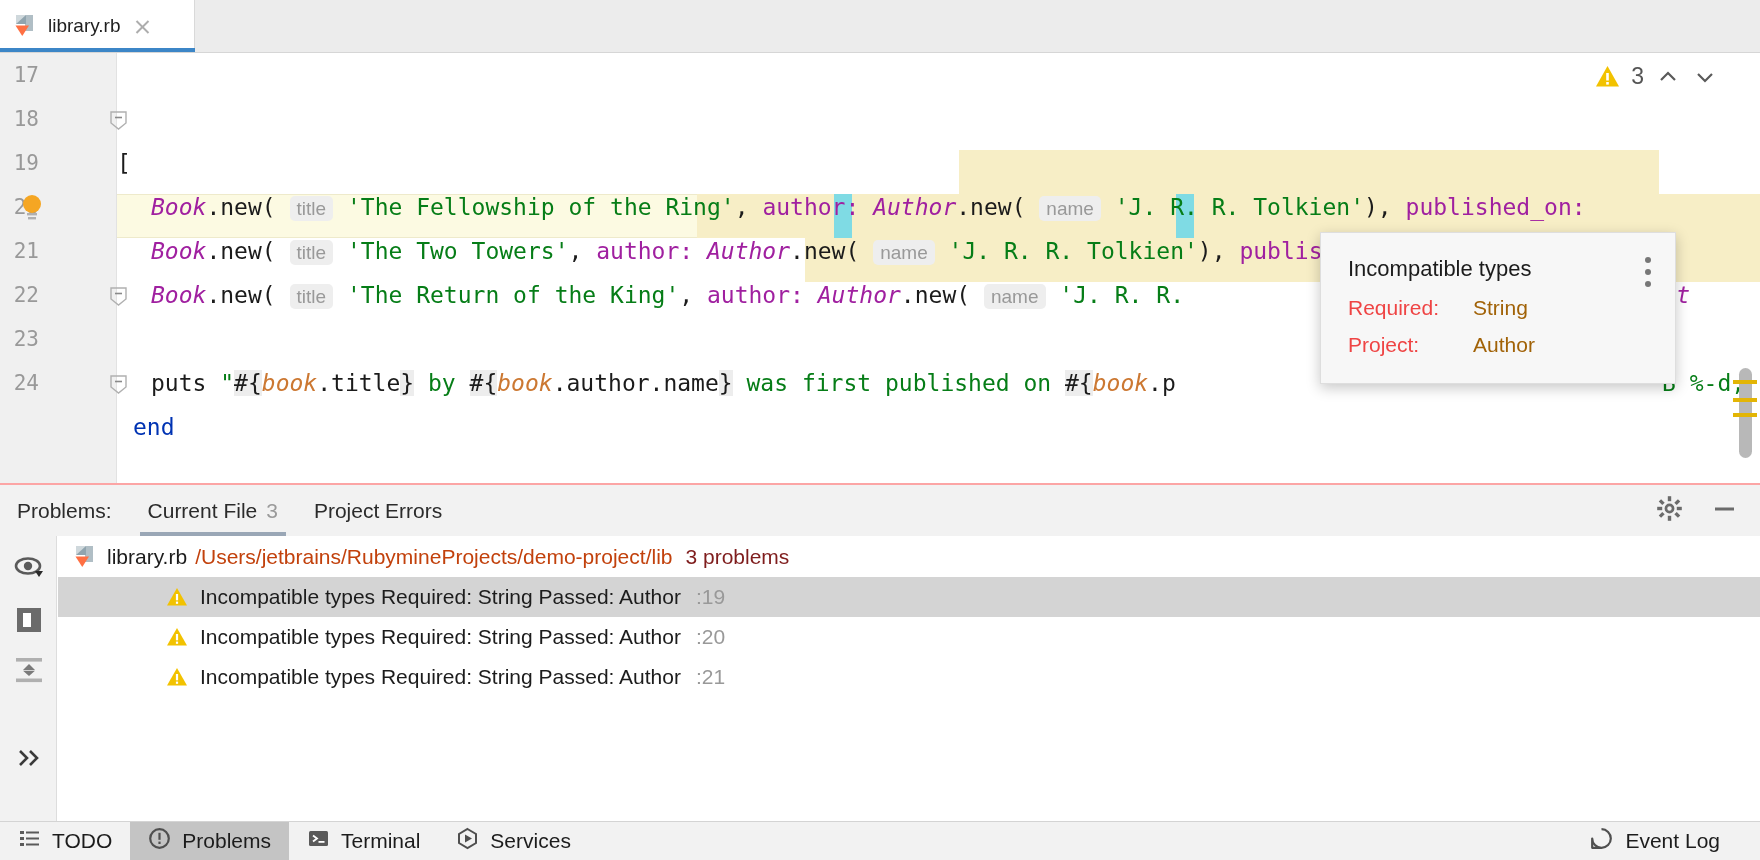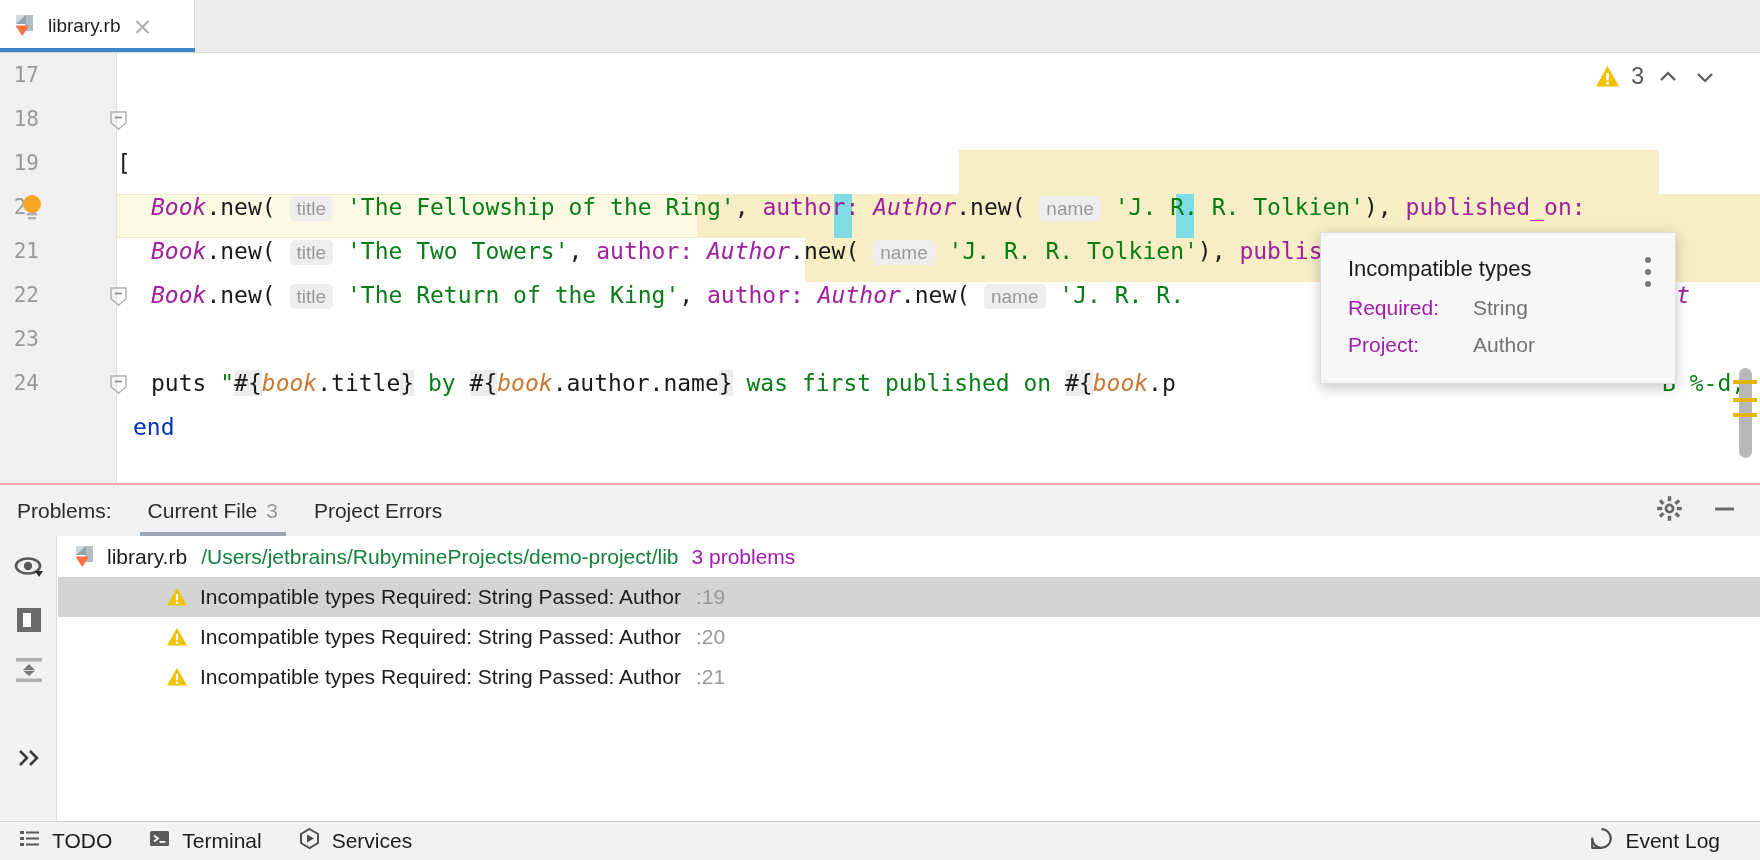--- a/index.html
+++ b/index.html
@@ -132,22 +132,22 @@
   .tooltip {
     position: absolute; left: 1320px; top: 232px; width: 356px; height: 152px;
     background: #f7f7f7; border: 1px solid #dedede;
     box-shadow: 0 4px 13px rgba(0,0,0,.22);
   }
   .tt-title {
     position: absolute; left: 27px; top: 23px;
     font-size: 22px; color: #1c1c1c;
   }
   .tt-row { position: absolute; font-size: 21px; }
-  .tt-lbl { color: #a21caf; }
-  .tt-val { color: #737373; }
+  .tt-lbl { color: #ef4444; }
+  .tt-val { color: #a16207; }
   .tt-kebab { position: absolute; right: 24px; top: 24px; width: 6px; }
   .tt-kebab i {
     display: block; width: 6px; height: 6px; border-radius: 50%;
     background: #777; margin-bottom: 6px;
   }
 
   
   .panel {
     position: absolute; left: 0; top: 483px; width: 1760px; height: 338px;
     background: #ffffff; border-top: 2px solid #fca5a5;
@@ -177,22 +177,22 @@
 
   .panel-body {
     position: absolute; left: 58px; top: 51px; right: 0; bottom: 0;
     background: #ffffff; overflow: hidden;
   }
   .file-row {
     position: absolute; left: 0; top: 0; width: 100%; height: 41px;
     display: flex; align-items: center; padding-left: 16px;
   }
   .file-name { font-size: 21px; color: #1c1c1c; margin-left: 11px; }
-  .file-path { font-size: 21px; color: #15803d; margin-left: 14px; }
-  .file-count { font-size: 21px; color: #a21caf; margin-left: 13px; }
+  .file-path { font-size: 21px; color: #c2410c; margin-left: 8px; }
+  .file-count { font-size: 21px; color: #7f1d1d; margin-left: 13px; }
 
   .prob-row {
     position: absolute; left: 0; width: 100%; height: 40px;
     display: flex; align-items: center; padding-left: 108px;
   }
   .prob-row.sel { background: #d4d4d4; }
   .prob-text { font-size: 21px; color: #1c1c1c; margin-left: 12px; }
   .prob-line { font-size: 21px; color: #999999; margin-left: 15px; }
   .wtri { width: 22px; height: 20px; flex: none; }
 
@@ -470,20 +470,30 @@
               <rect x="2" y="16" width="4" height="3"></rect>
           <rect x="8" y="4.5" width="13" height="2"></rect>
               <rect x="8" y="10.5" width="13" height="2"></rect>
               <rect x="8" y="16.5" width="13" height="2"></rect>
             </g>
         </svg>
       </span>
       <span>TODO</span>
     </div>
 
+    <div class="sb-item active">
+      <span>
+        <svg width="23" height="23" viewBox="0 0 23 23">
+          <circle cx="11.5" cy="11.5" r="9.3" fill="none" stroke="#4f4f4f" stroke-width="2.2"></circle>
+          <rect x="10.4" y="5.8" width="2.2" height="7" fill="#4f4f4f"></rect>
+          <rect x="10.4" y="14.6" width="2.2" height="2.4" fill="#4f4f4f"></rect>
+        </svg>
+      </span>
+      <span>Problems</span>
+    </div>
 
     <div class="sb-item">
       <span>
         <svg width="23" height="23" viewBox="0 0 23 23">
           <rect x="2" y="4" width="19" height="15" rx="1.5" fill="#5a5a5a"></rect>
           <polyline points="6,8.5 10,11.5 6,14.5" fill="none" stroke="#ffffff" stroke-width="1.8"></polyline>
           <rect x="11.5" y="14" width="6" height="1.8" fill="#ffffff"></rect>
         </svg>
       </span>
       <span>Terminal</span>

